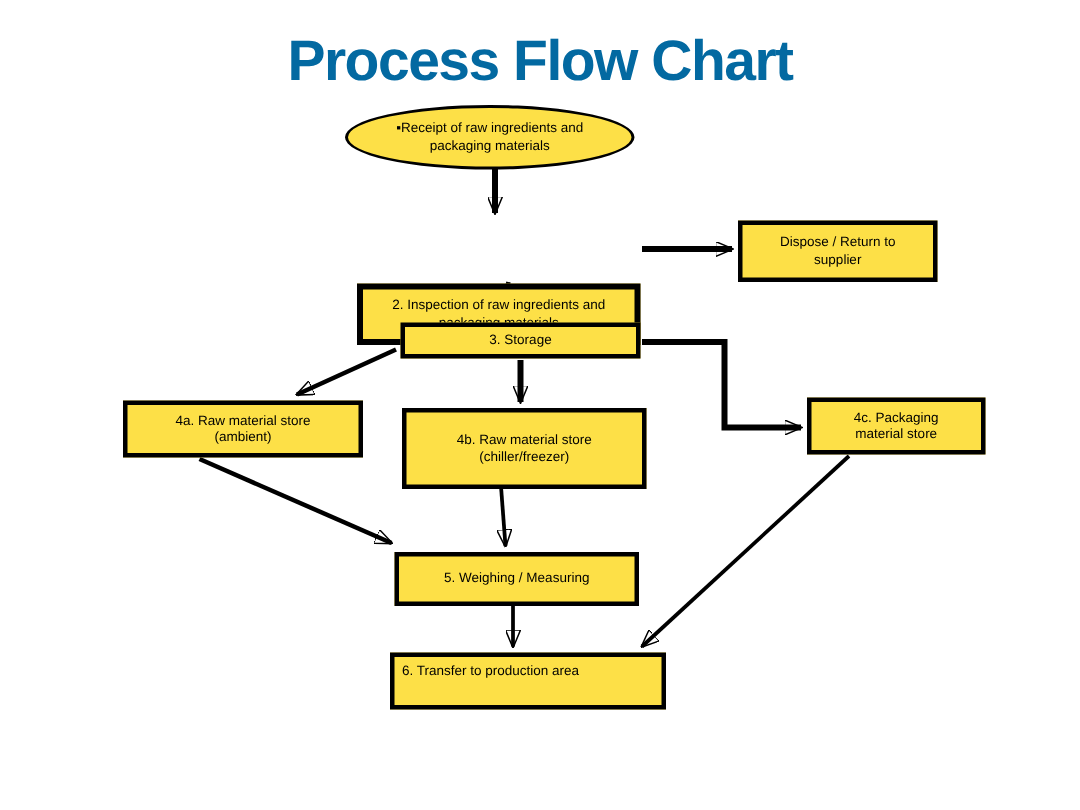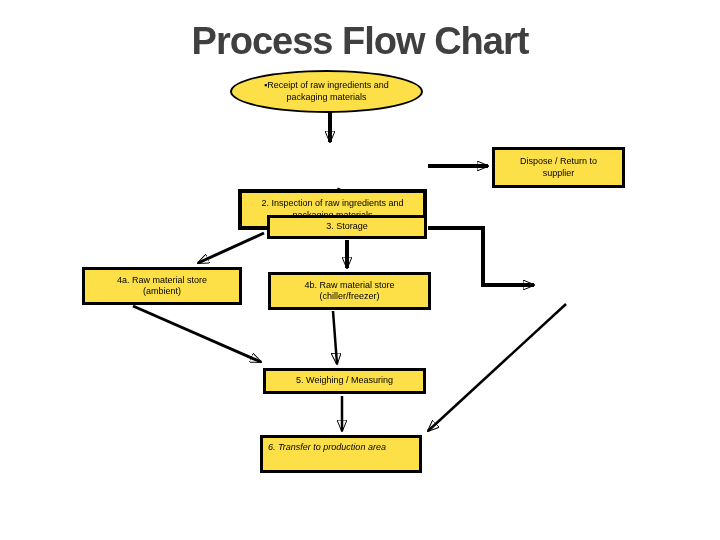--- a/index.html
+++ b/index.html
@@ -17,21 +17,21 @@
   }
   .title {
     position: absolute;
     left: 0;
     top: 20px;
     width: 720px;
     text-align: center;
     font-size: 38px;
     font-weight: bold;
     letter-spacing: -1px;
-    color: #404040;
+    color: #0369a1;
     z-index: 3;
   }
   .connectors {
     position: absolute;
     left: 0;
     top: 0;
     z-index: 1;
   }
   .node {
     position: absolute;
@@ -62,26 +62,26 @@
   }
   .node-receipt        { left: 230px; top: 70px;  width: 193px; height: 43px; }
   .node-receipt span   { display: inline-block; max-width: 150px; }
   .node-inspection     { left: 238px; top: 146px; width: 189px; height: 41px; margin-top: 43px; }
   .node-inspection span{ display: inline-block; max-width: 152px; }
   .node-dispose        { left: 492px; top: 147px; width: 133px; height: 41px; }
   .node-dispose span   { display: inline-block; max-width: 98px; }
   .node-storage        { left: 267px; top: 215px; width: 160px; height: 24px; }
   .node-ambient        { left: 65px;  top: 267px; width: 160px; height: 38px; margin-left: 17px; }
   .node-ambient span   { display: inline-block; max-width: 118px; }
-  .node-chiller        { left: 268px; top: 272px; width: 163px; height: 38px; }
+  .node-chiller        { left: 268px; top: 272px; width: 163px; height: 54px; }
   .node-chiller span   { display: inline-block; max-width: 118px; }
   .node-packaging      { left: 538px; top: 265px; width: 119px; height: 38px; }
   .node-packaging span { display: inline-block; max-width: 88px; }
-  .node-weighing       { left: 263px; top: 368px; width: 163px; height: 26px; }
-  .node-transfer       { left: 260px; top: 435px; width: 162px; height: 38px; font-style: italic; }
+  .node-weighing       { left: 263px; top: 368px; width: 163px; height: 36px; }
+  .node-transfer       { left: 260px; top: 435px; width: 184px; height: 38px; }
   .connectors path, .connectors line {
     stroke: #000000;
     fill: none;
   }
 </style>
 </head>
 <body>
 
 <div class="canvas">
 
@@ -122,20 +122,23 @@
   </div>
 
   <div class="node node-ambient">
     <span>4a. Raw material store (ambient)</span>
   </div>
 
   <div class="node node-chiller">
     <span>4b. Raw material store (chiller/freezer)</span>
   </div>
 
+  <div class="node node-packaging">
+    <span>4c. Packaging material store</span>
+  </div>
 
   <div class="node node-weighing">
     <span>5. Weighing / Measuring</span>
   </div>
 
   <div class="node top-left node-transfer">
     <span>6. Transfer to production area</span>
   </div>
 
 </div>

